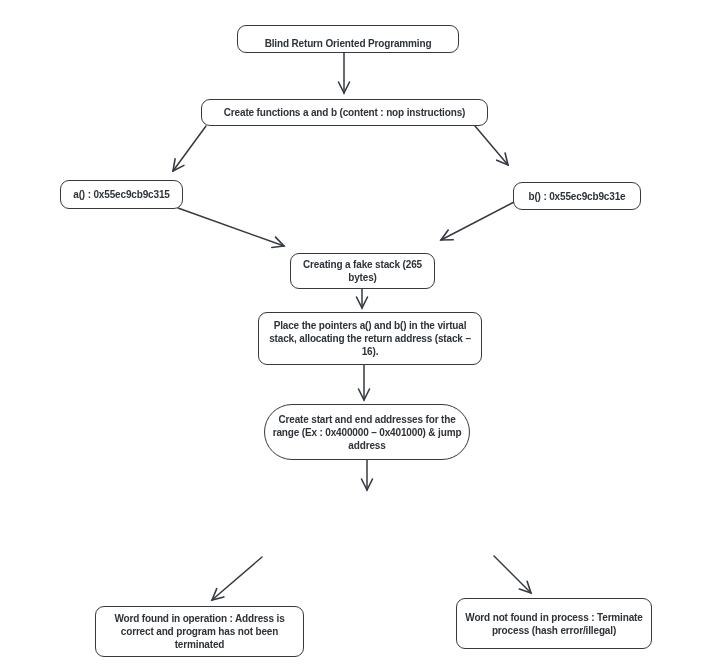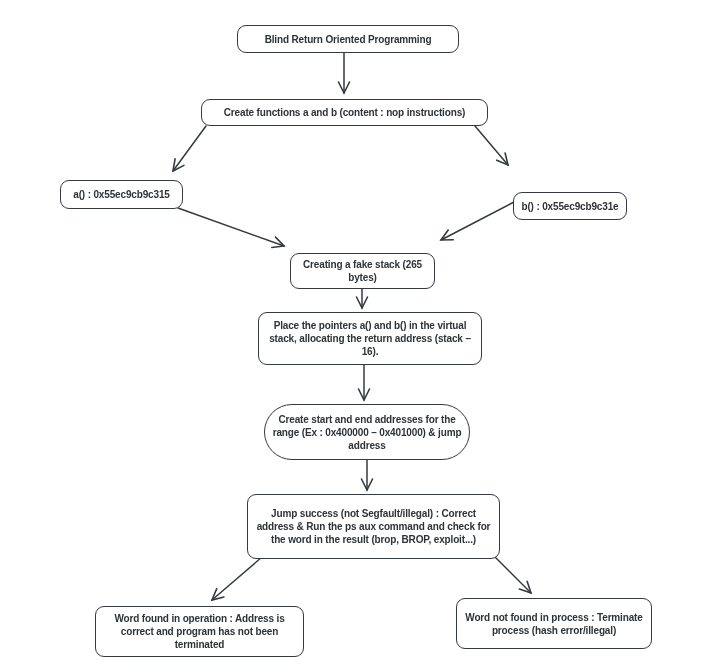--- a/index.html
+++ b/index.html
@@ -59,51 +59,48 @@
       <line x1="178" y1="208" x2="284" y2="246" marker-end="url(#arrowhead)"></line>
       <line x1="514" y1="202" x2="441" y2="240" marker-end="url(#arrowhead)"></line>
       <line x1="362" y1="277" x2="362" y2="308" marker-end="url(#arrowhead)"></line>
       <line x1="364" y1="365" x2="364" y2="400" marker-end="url(#arrowhead)"></line>
       <line x1="367" y1="460" x2="367" y2="490" marker-end="url(#arrowhead)"></line>
       <line x1="262" y1="557" x2="212" y2="600" marker-end="url(#arrowhead)"></line>
       <line x1="494" y1="556" x2="531" y2="593" marker-end="url(#arrowhead)"></line>
     </g>
   </svg>
 
-  <div class="node" style="left:237px; top:25px; width:222px; height:28px;">
+  <div class="node" style="left:237px; top:25px; width:222px; height:28px;align-items:flex-end;">
     <span>Blind Return Oriented Programming</span>
   </div>
 
   <div class="node" style="left:201px; top:99px; width:287px; height:27px;">
     <span>Create functions a and b (content : nop instructions)</span>
   </div>
 
   <div class="node" style="left:60px; top:180px; width:123px; height:29px;">
     <span>a() : 0x55ec9cb9c315</span>
   </div>
 
-  <div class="node" style="left:513px; top:192px; width:114px; height:28px;">
+  <div class="node" style="left:513px; top:182px; width:128px; height:28px;">
     <span>b() : 0x55ec9cb9c31e</span>
   </div>
 
   <div class="node" style="left:290px; top:241px; width:145px; height:36px; padding:2px 4px;margin-top:12px;">
     <span>Creating a fake stack (265 bytes)</span>
   </div>
 
   <div class="node" style="left:258px; top:312px; width:224px; height:53px; padding:2px 4px;">
     <span>Place the pointers a() and b() in the virtual stack, allocating the return address (stack – 16).</span>
   </div>
 
   <div class="node" style="left:264px; top:404px; width:206px; height:56px;border-radius:28px;">
     <span>Create start and end addresses for the range (Ex : 0x400000 – 0x401000) &amp; jump address</span>
   </div>
 
-  <div class="node" style="left:247px; top:494px; width:253px; height:65px;">
-    <span>Jump success (not Segfault/illegal)  : Correct address &amp;  Run the ps aux command and check for the word in the result (brop, BROP, exploit...)</span>
-  </div>
 
   <div class="node" style="left:456px; top:598px; width:196px; height:51px;">
     <span>Word not found in process  : Terminate process (hash error/illegal)</span>
   </div>
 
   <div class="node" style="left:95px; top:606px; width:209px; height:51px;">
     <span>Word found in operation  : Address is correct and program has not been terminated</span>
   </div>
 
 </div>

